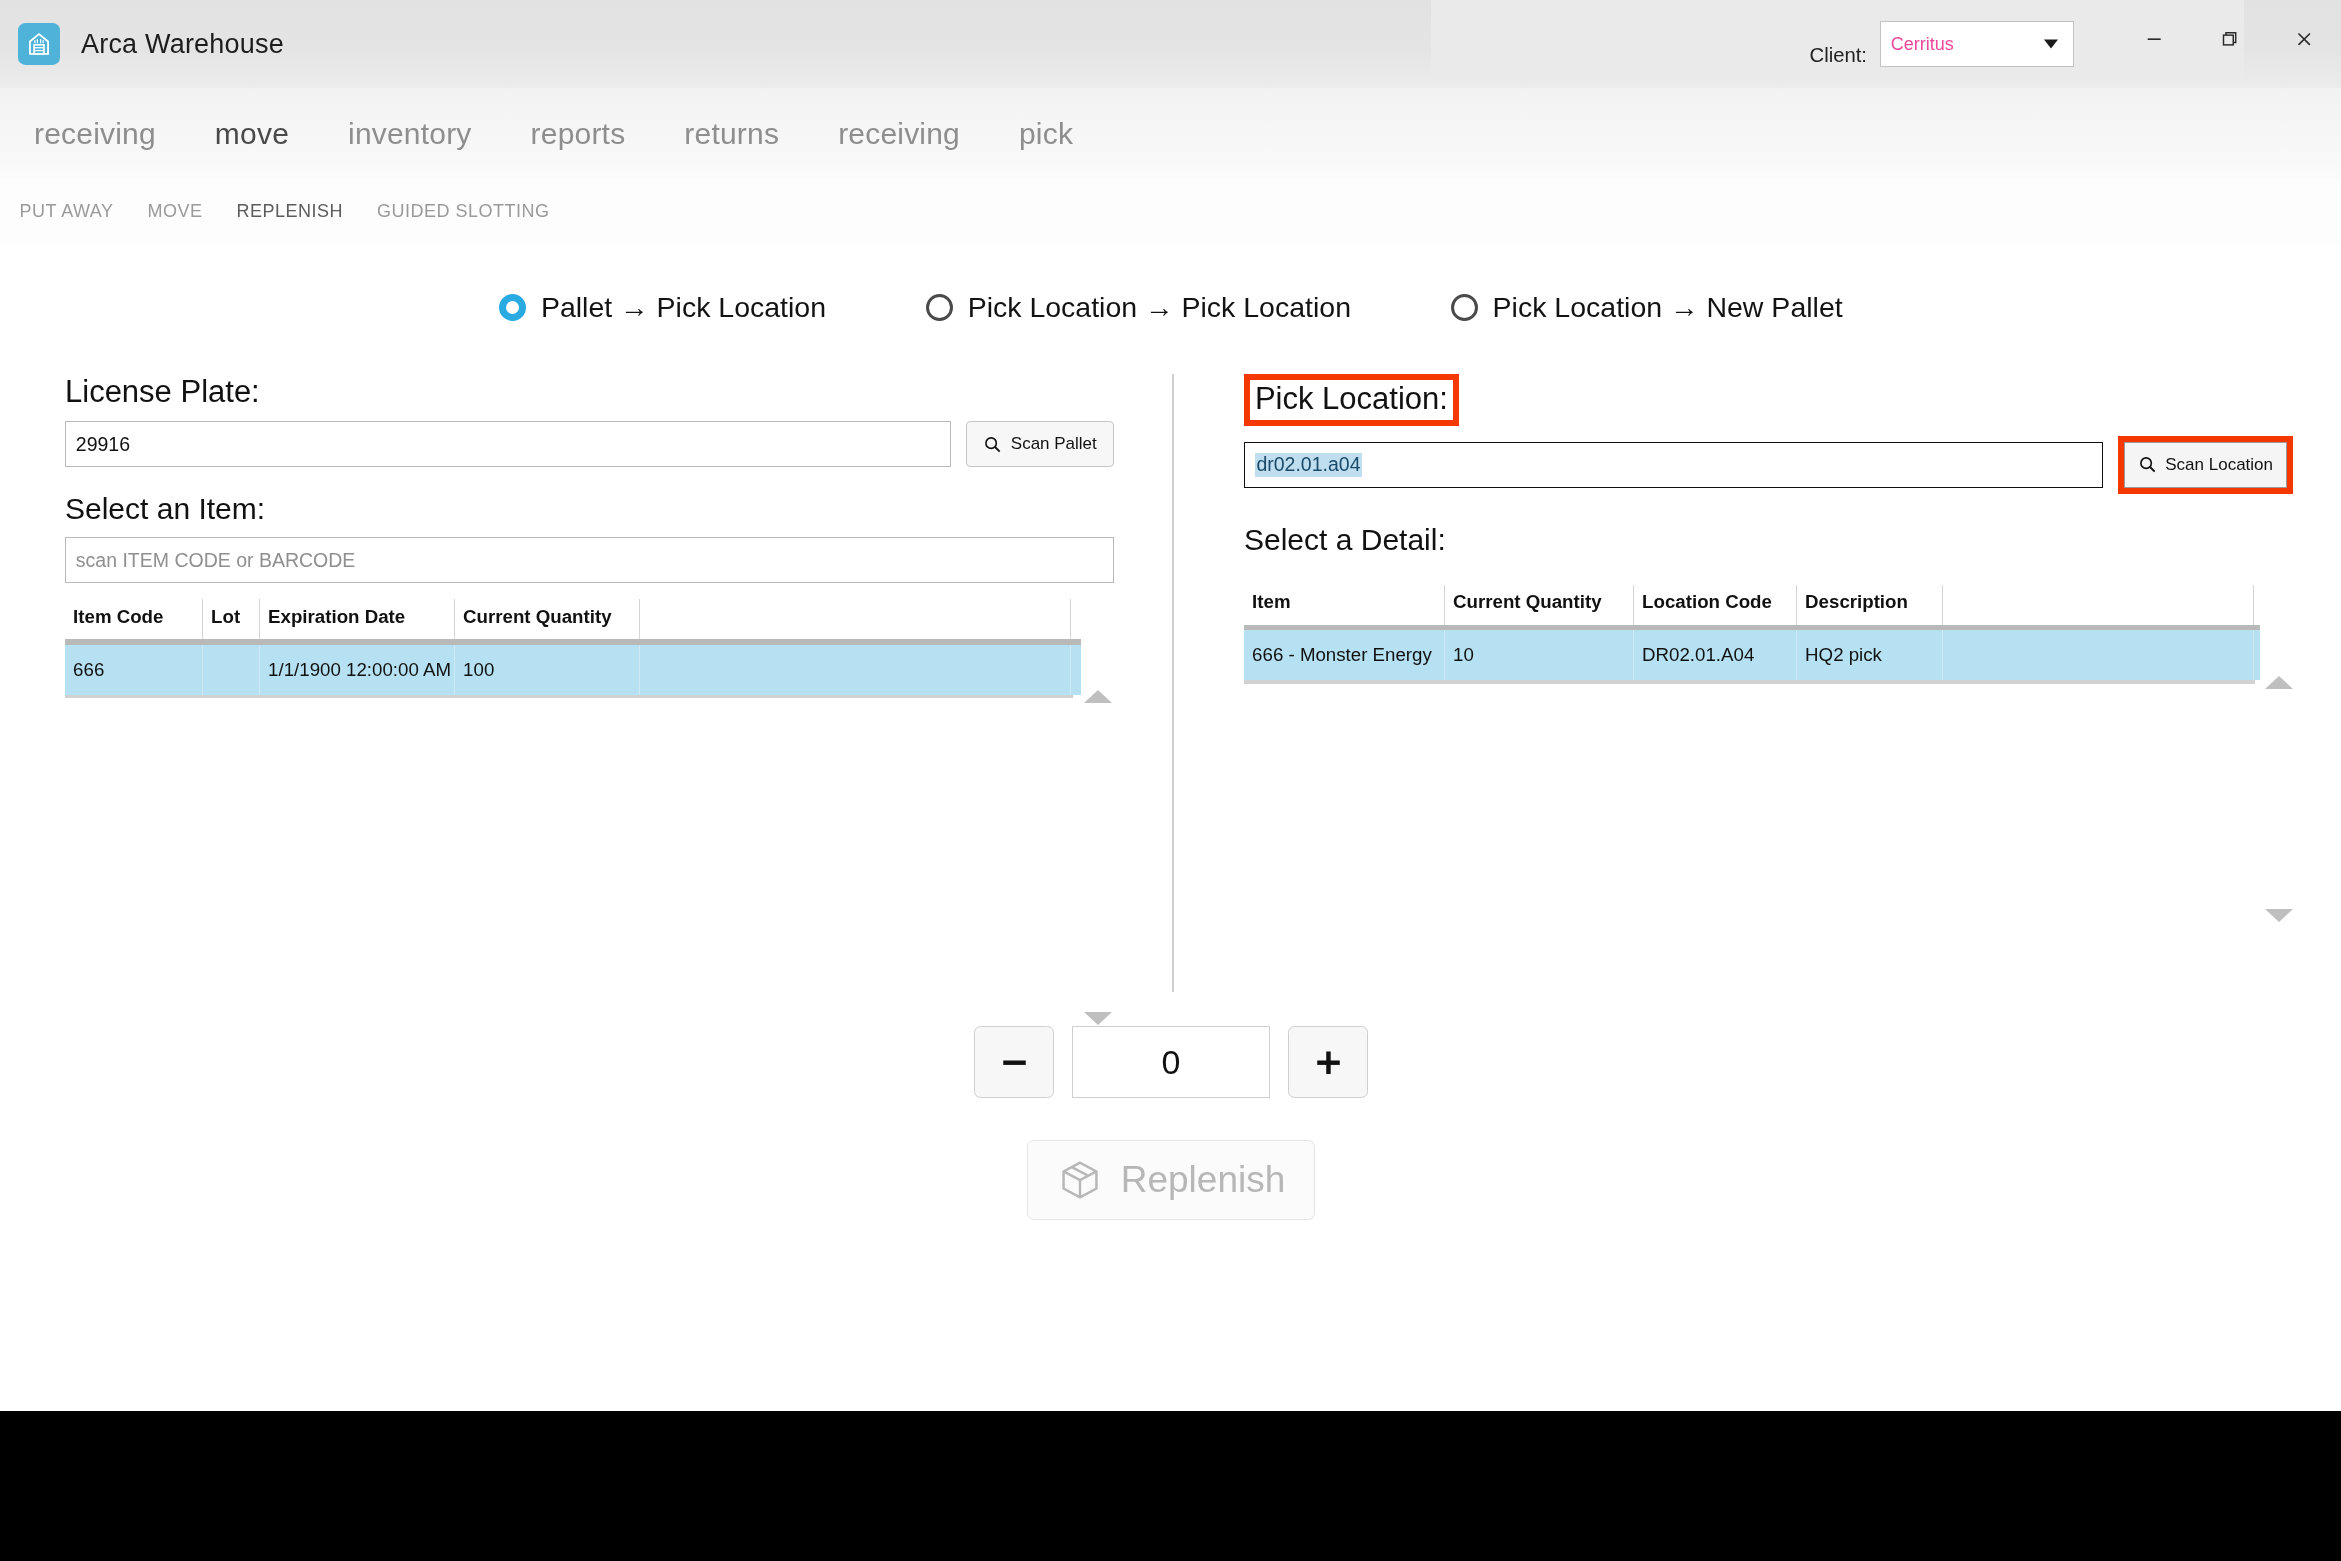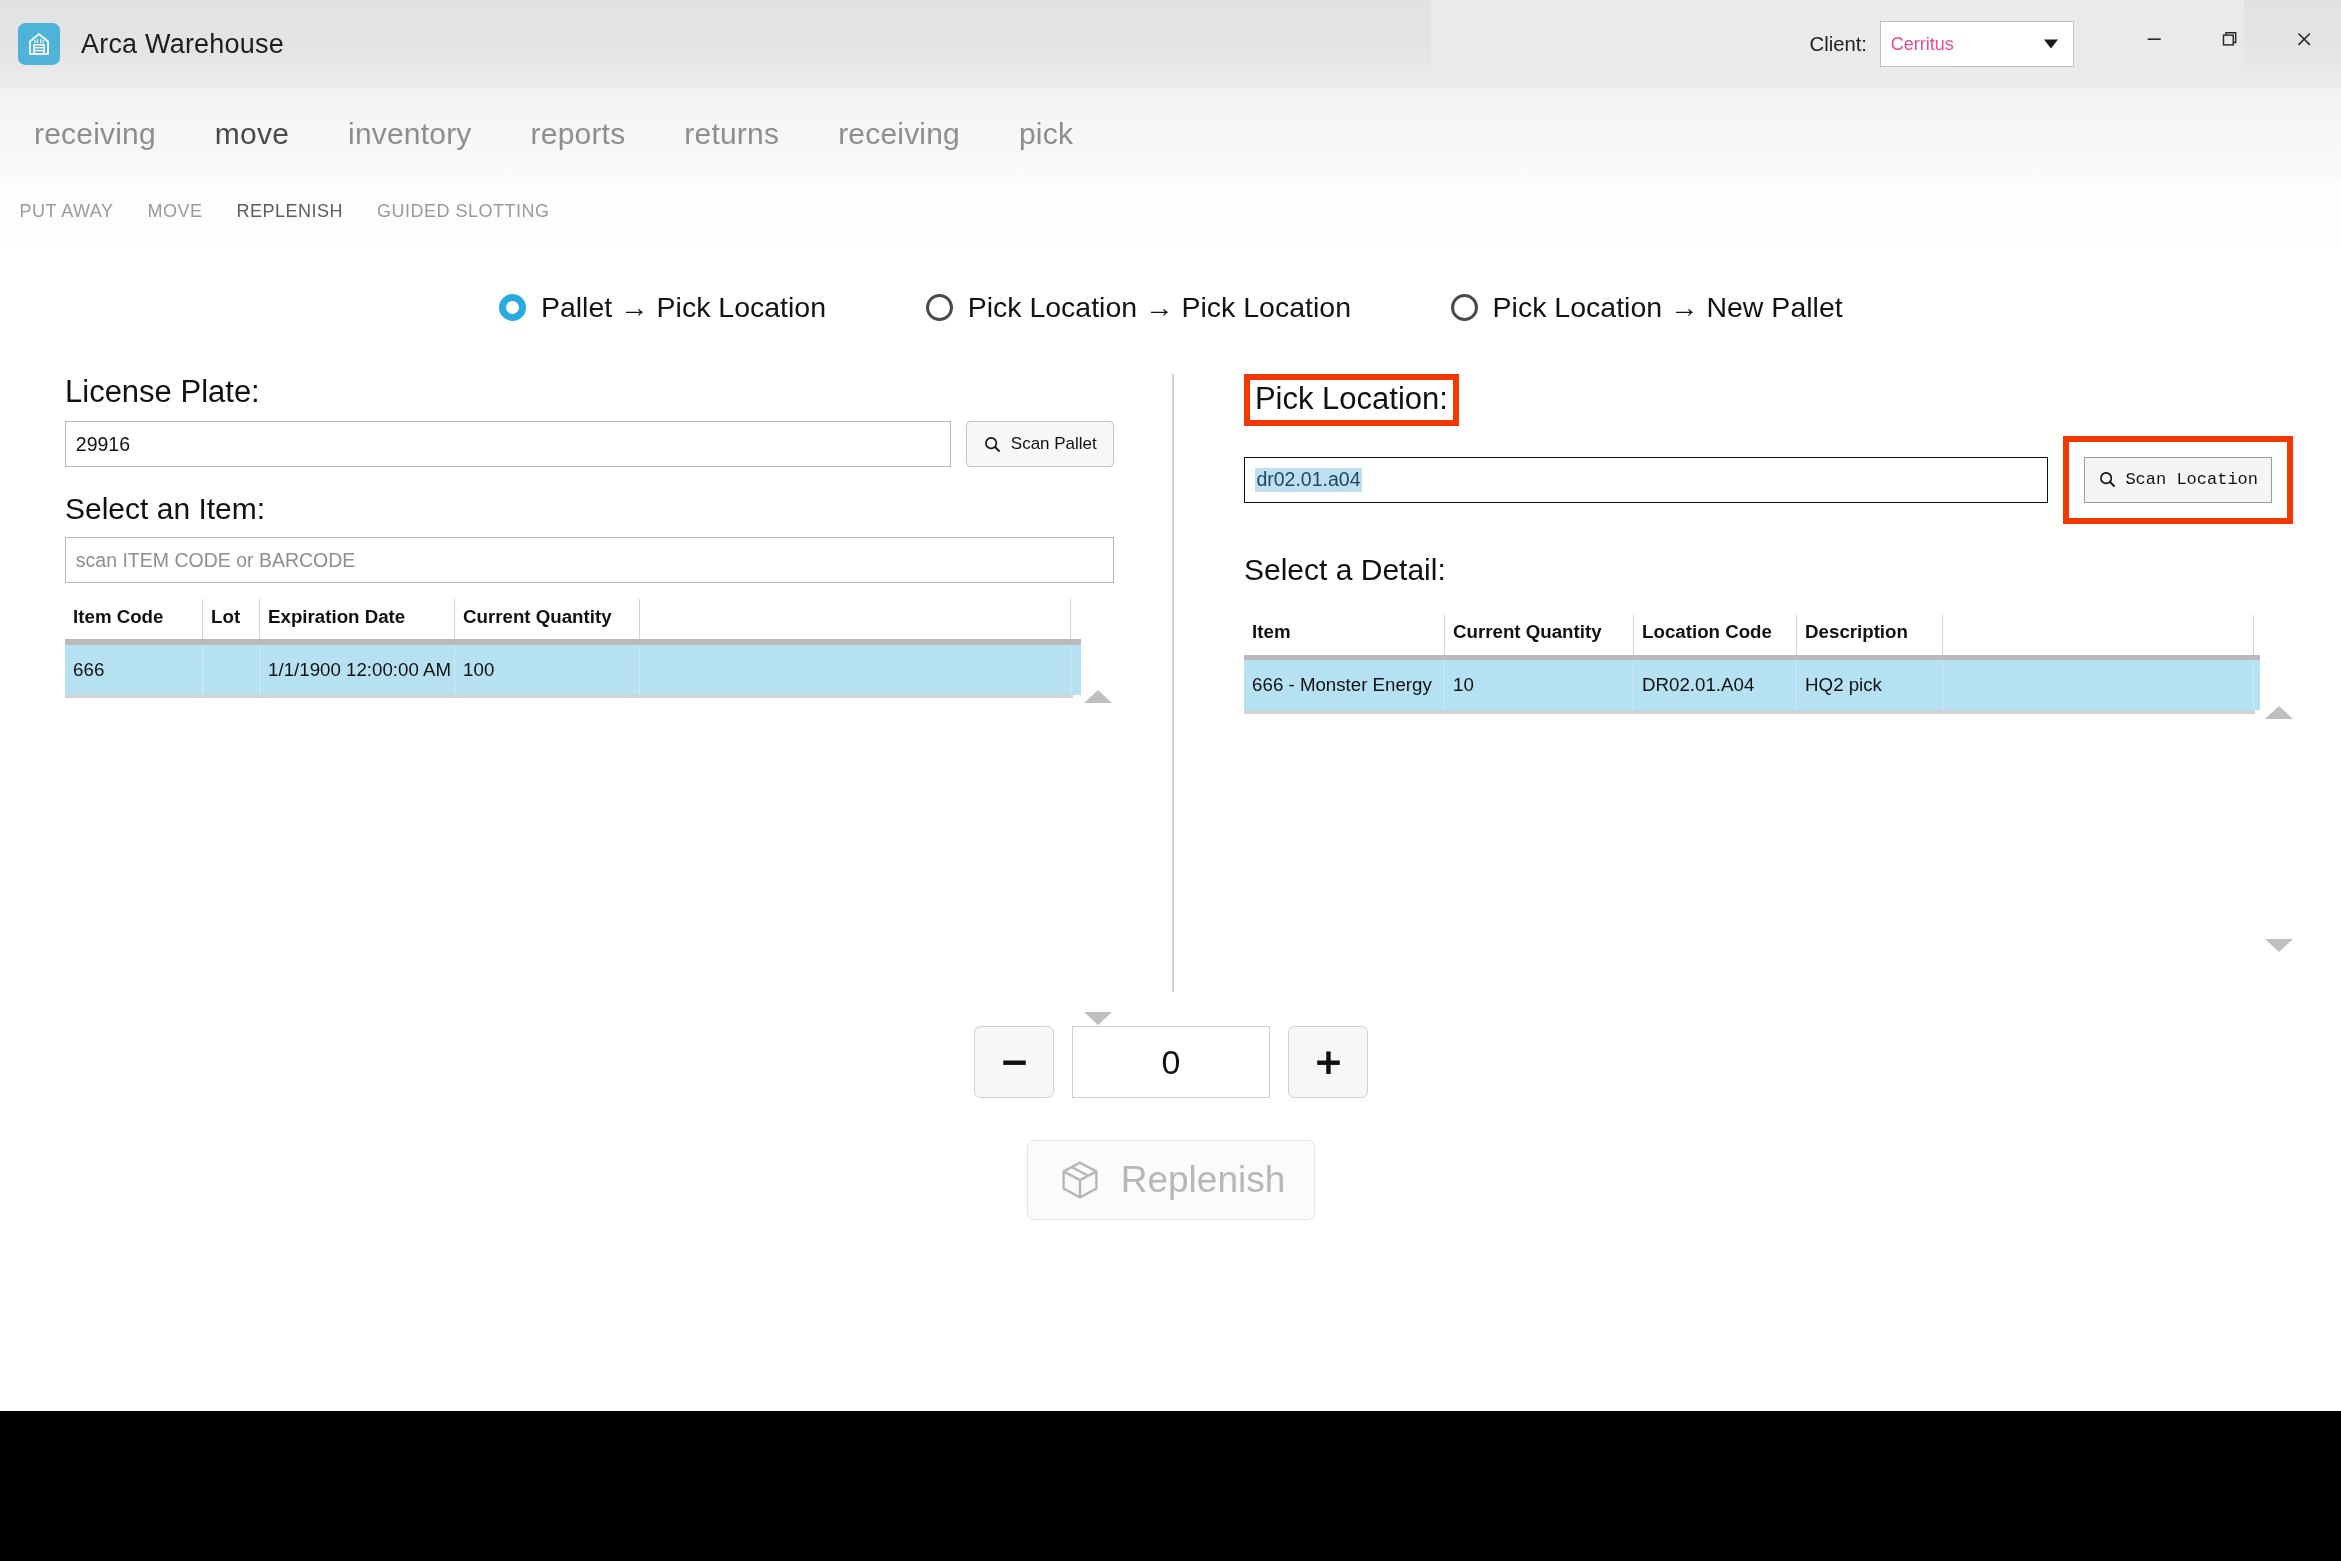--- a/index.html
+++ b/index.html
@@ -28,21 +28,21 @@
     display: flex; align-items: center; justify-content: center;
     flex: none;
   }
   .app-title {
     margin-left: 21px;
     font-size: 27px; color: #1d1d1d; letter-spacing: 0.2px;
     white-space: nowrap;
   }
   .client-area {
     position: absolute; right: 268px; top: 21px;
-    display: flex; align-items: center; gap: 13px;
+    display: flex; align-items: flex-end; gap: 13px;
   }
   .client-label { font-size: 20.3px; color: #222; }
   .client-select {
     width: 194px; height: 46px;
     background: #fff; border: 0.8px solid #c2c2c2;
     display: flex; align-items: center; padding: 0 9.8px;
     position: relative;
   }
   .client-value { font-size: 18px; color: #ec4899; }
   .client-caret {
@@ -129,23 +129,22 @@
 
   .scanbtn {
     height: 46px; min-width: 148px;
     border: 0.8px solid #c4c4c4; border-radius: 4.1px;
     background: #f7f7f7;
     display: flex; align-items: center; justify-content: center; gap: 8.1px;
     font-size: 17px; color: #111; padding: 0 13px;
     white-space: nowrap;
   }
   .hl-box {
-    border: 6.5px solid #f53700; padding: 15px; display: inline-block;
+    border: 6.5px solid #f53700; padding: 0; display: inline-block;
     line-height: 0;
-    font-family: Liberation Mono, monospace;
   }
   .hl-title {
     border: 6.5px solid #f53700; display: inline-block;
     padding: 0.8px 4.9px 3.3px 4.9px; background: #fff;
   }
   .hl-title .section-title { margin: 0; }
 
   .itemfield { margin-top: 11.4px; }
 
   

